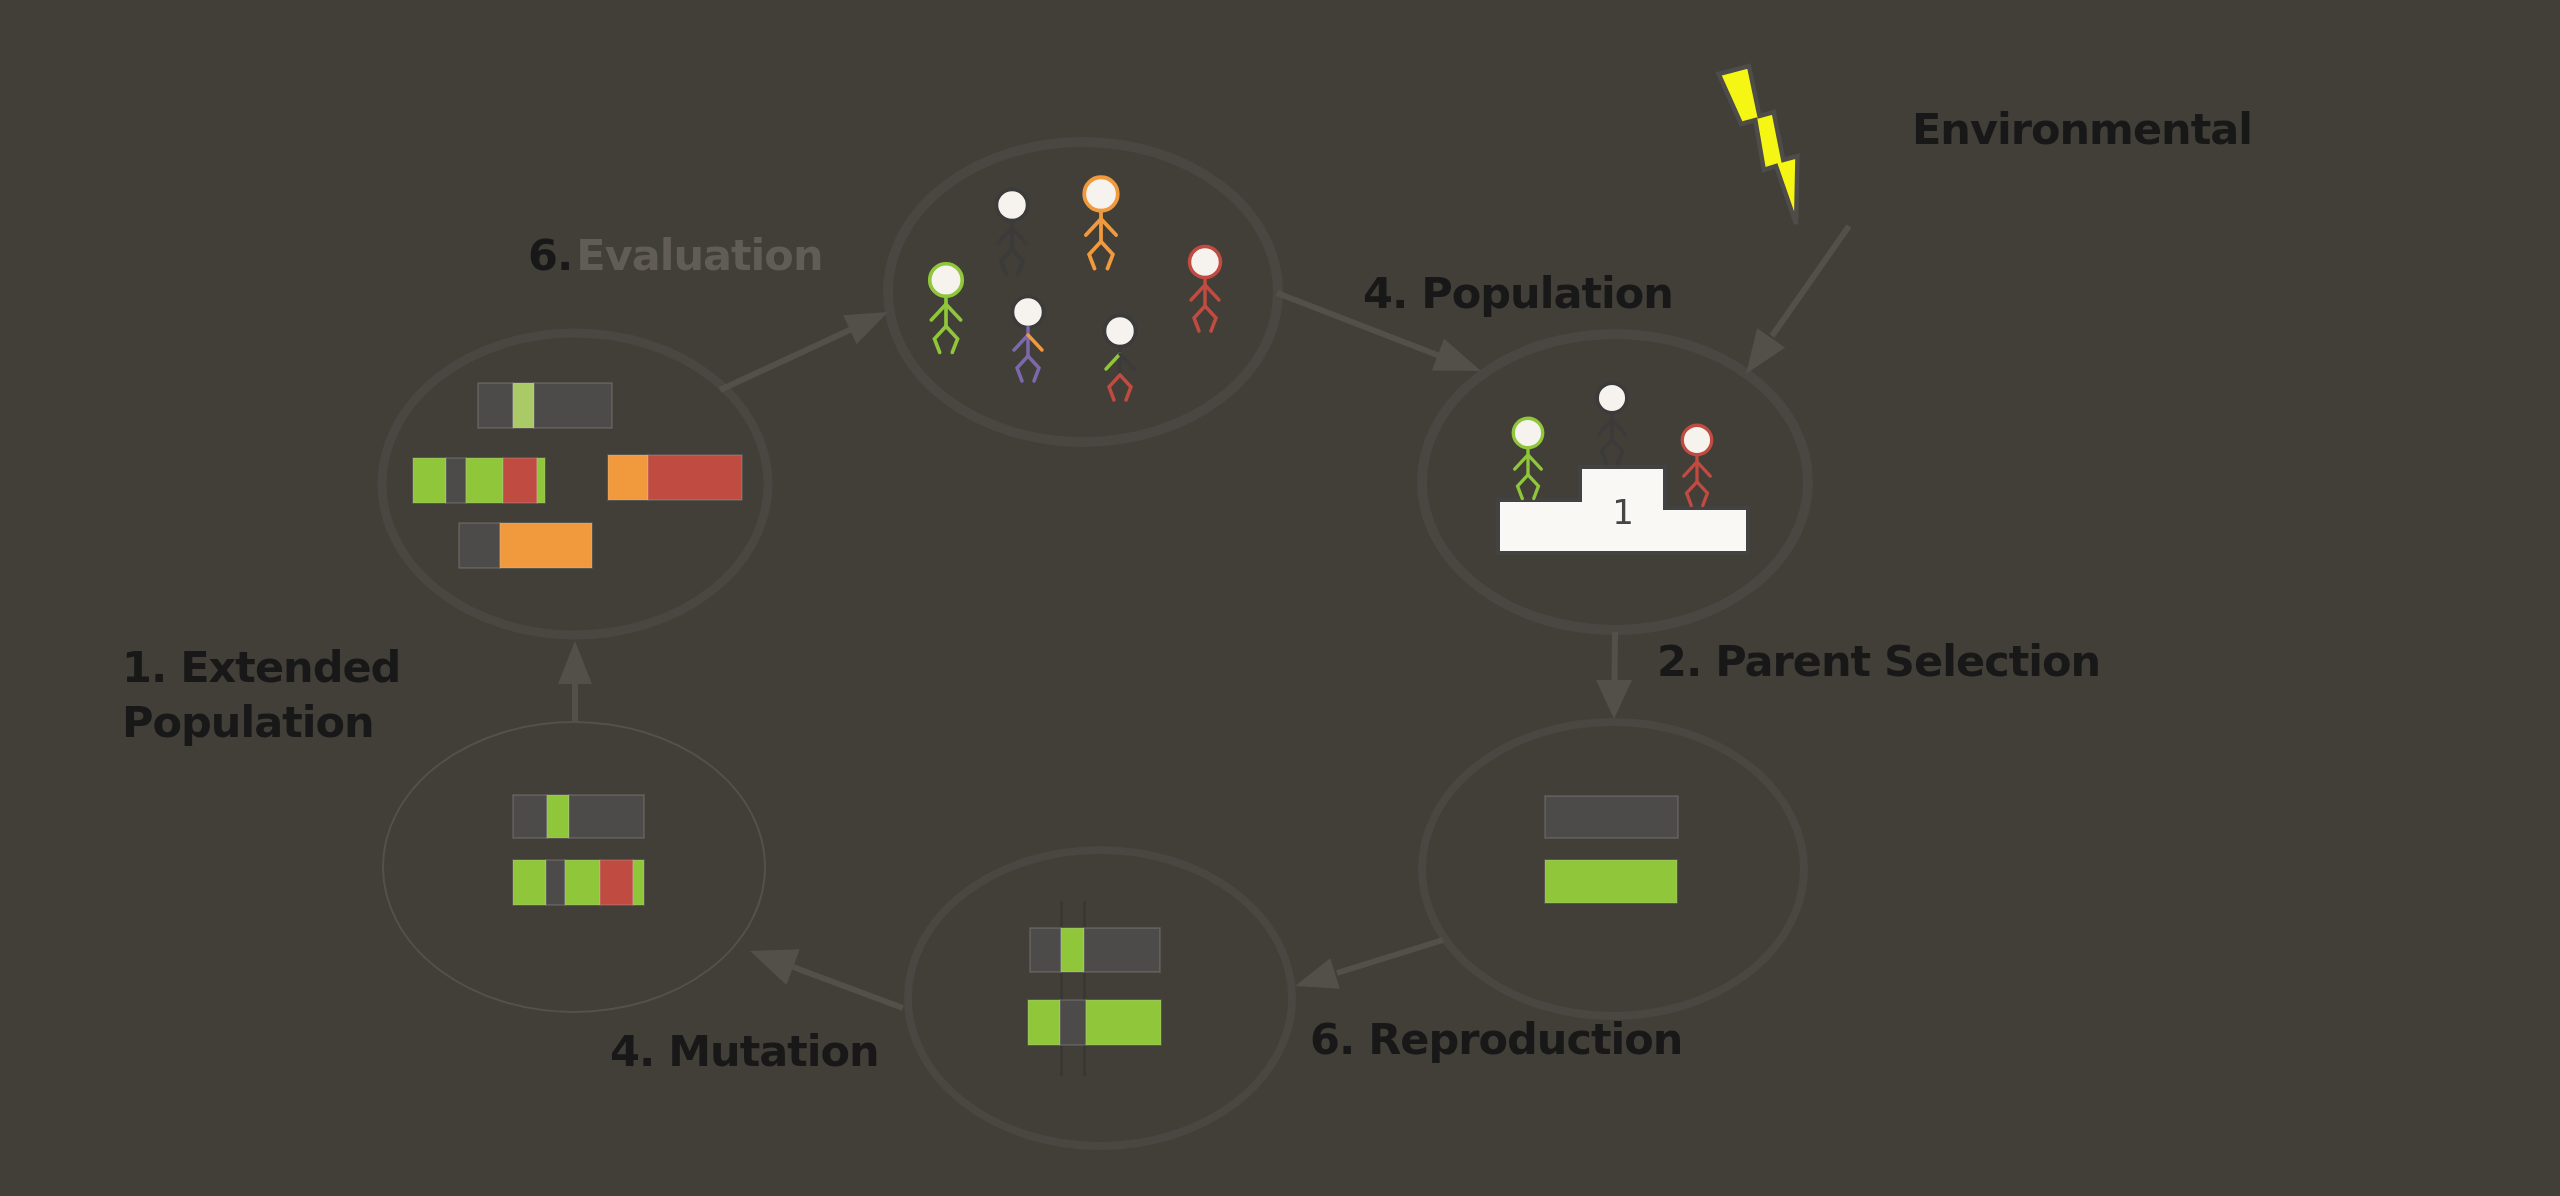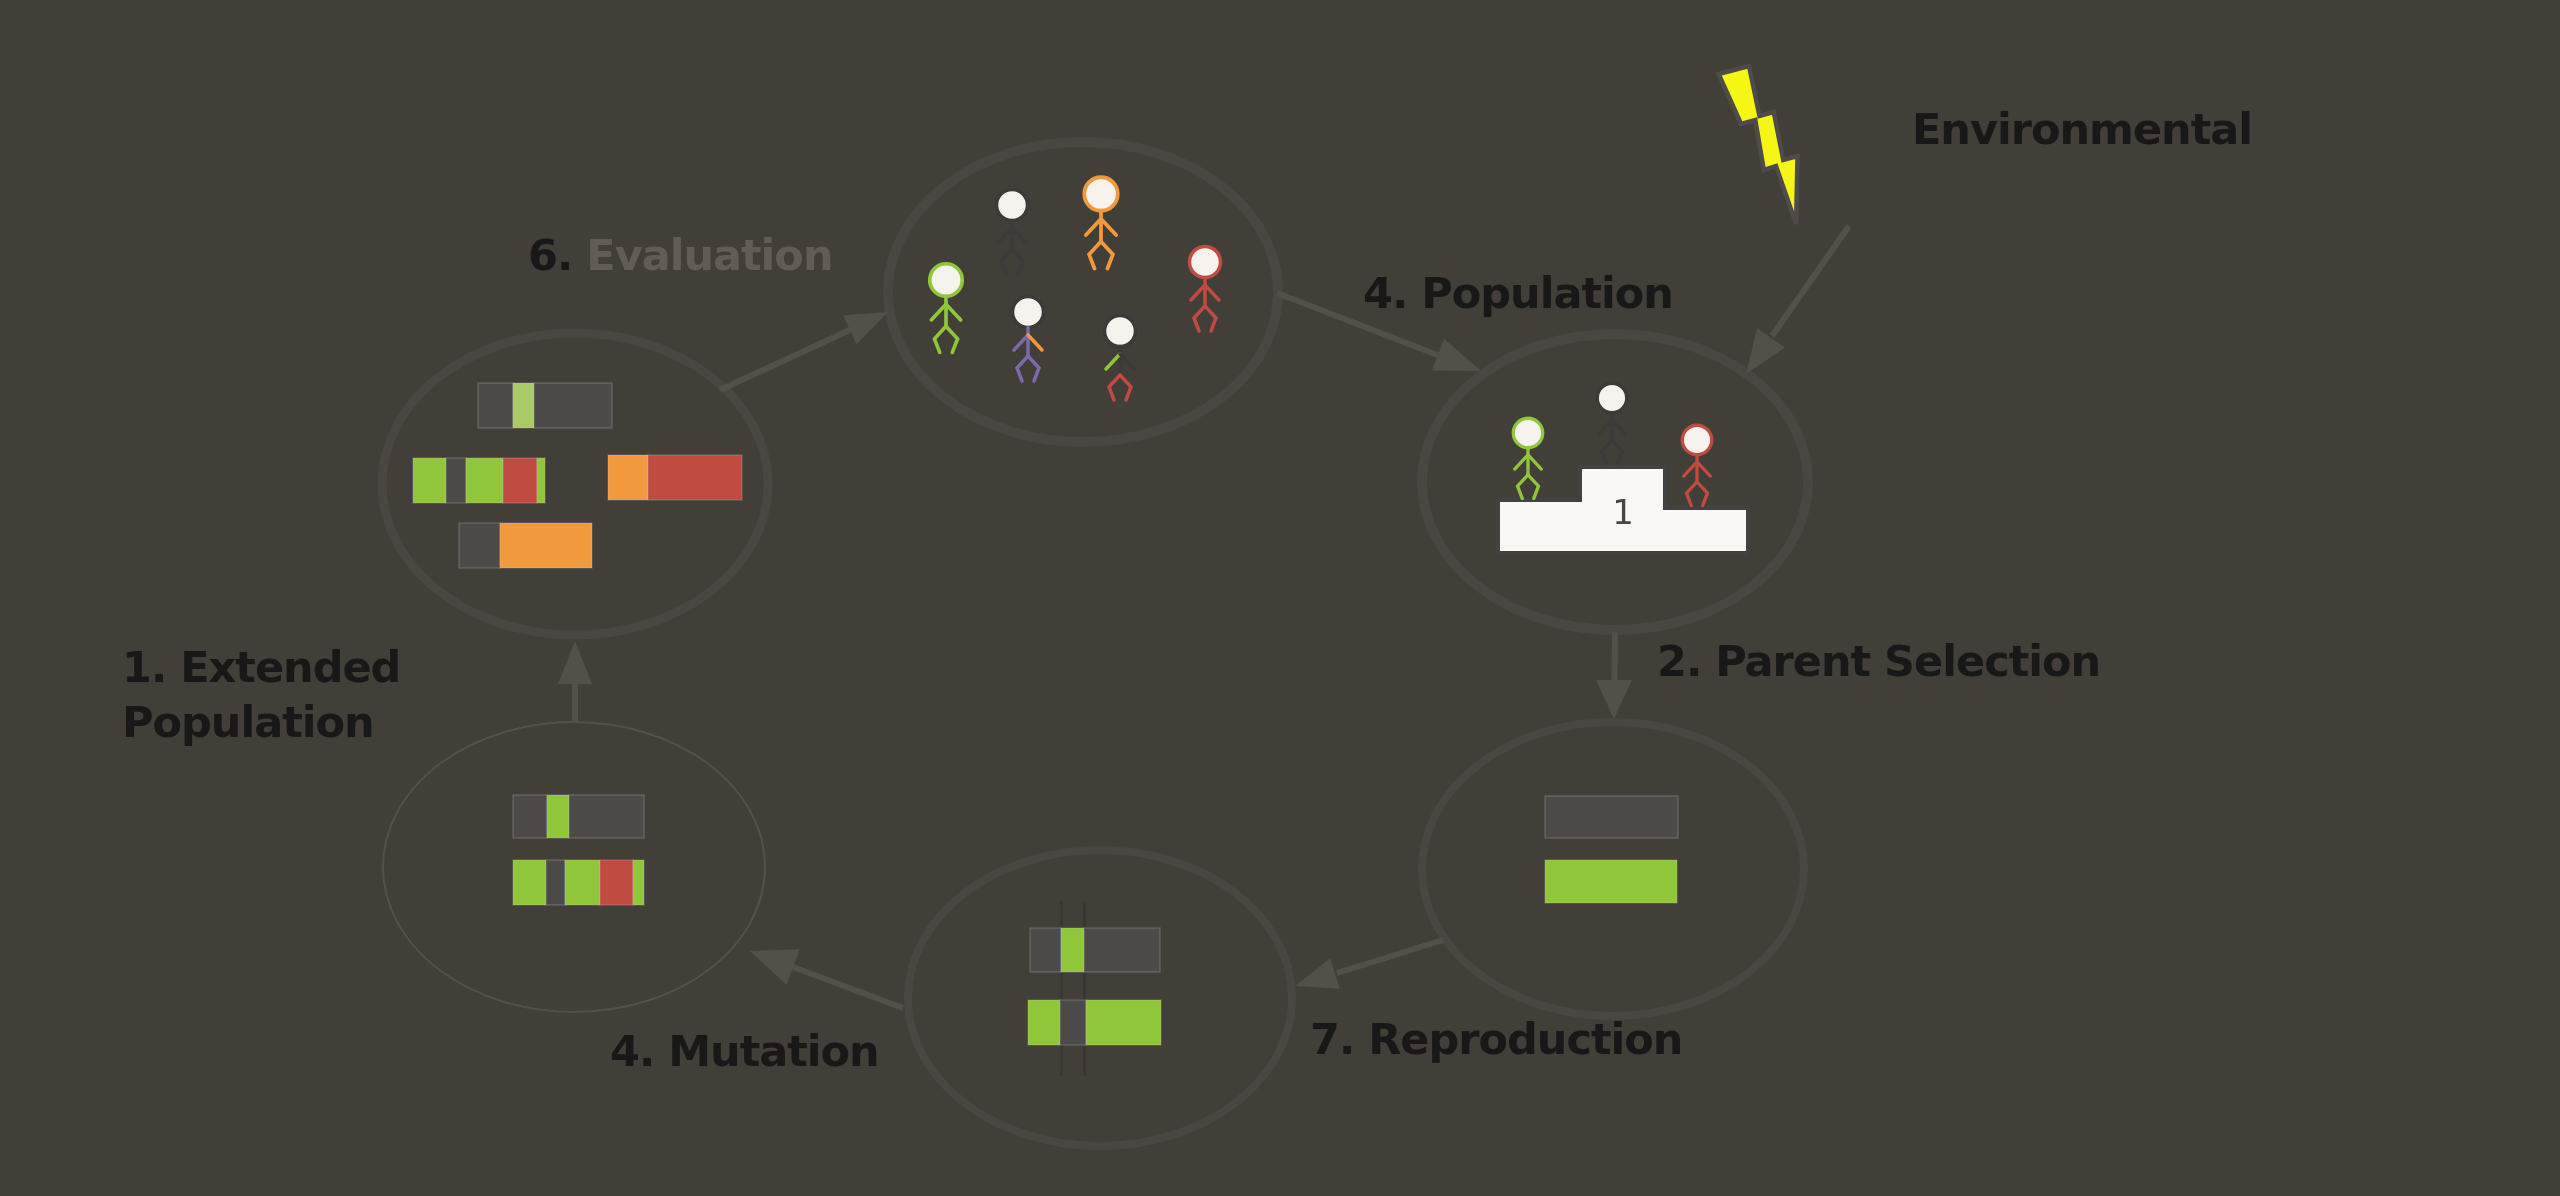--- a/index.html
+++ b/index.html
@@ -22,21 +22,21 @@
   .lbl {
     position: absolute;
     font-size: 43px;
     font-weight: 700;
     letter-spacing: -1px;
     color: #181818;
     line-height: 55px;
     white-space: nowrap;
     user-select: none;
   }
-  .lbl .word-gap { margin-left: 14px; }
+  .lbl .word-gap { margin-left: 4px; }
   .podium-rank {
     position: absolute;
     left: 1597px; top: 492px; width: 52px;
     text-align: center;
     font-size: 34px;
     font-weight: 400;
     color: #454545;
     letter-spacing: 0;
   }
 </style>
@@ -204,21 +204,21 @@
       </g>
   </svg>
 
   <div class="lbl" style="left:1363px; top:266px;">
     <span>4. Population</span>
   </div>
   <div class="lbl" style="left:1633px; top:634px;margin-left:24px;">
     <span>2. Parent Selection</span>
   </div>
   <div class="lbl" style="left:1310px; top:1012px;">
-    <span>7. Reproduction</span>
+    <span>6. Reproduction</span>
   </div>
   <div class="lbl" style="left:610px; top:1024px;">
     <span>4. Mutation</span>
   </div>
   <div class="lbl" style="left:122px; top:640px;">
     <span>1. Extended</span><br>
     <span>Population</span>
   </div>
   <div class="lbl" style="left:528px; top:228px;">
     <span>6.</span><span class="word-gap" style="color: rgb(97, 93, 86);">Evaluation</span>

